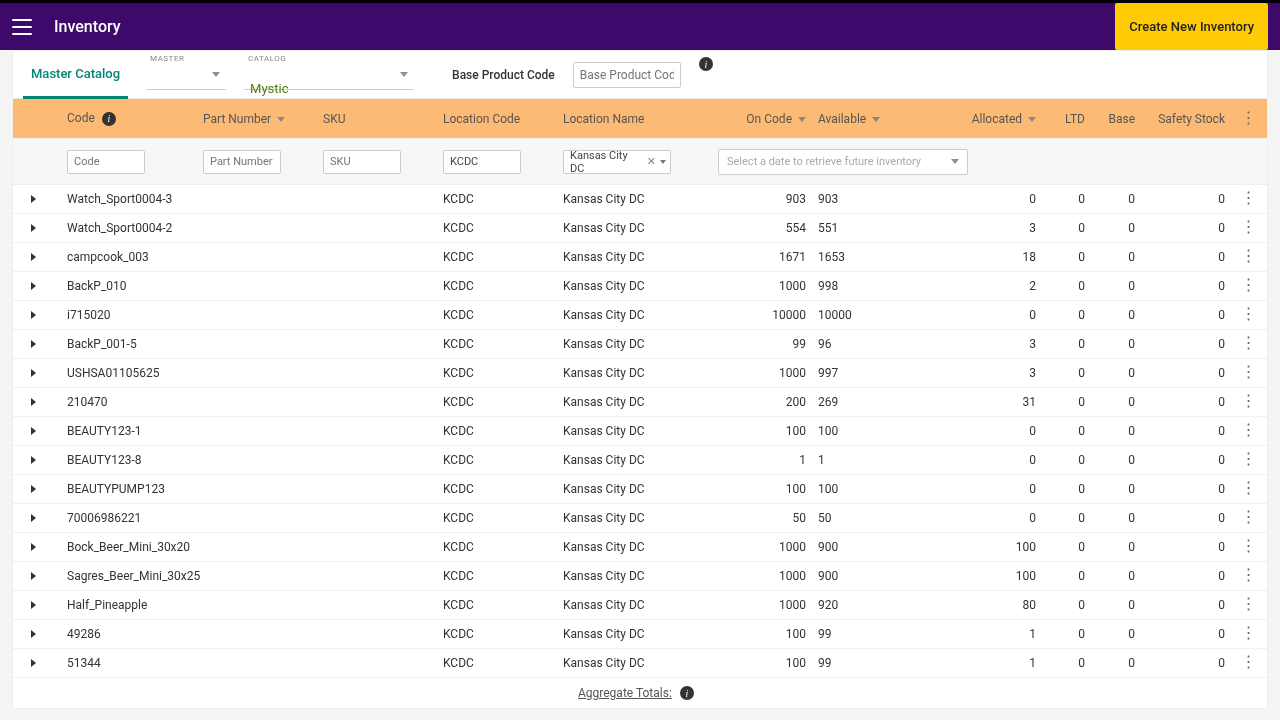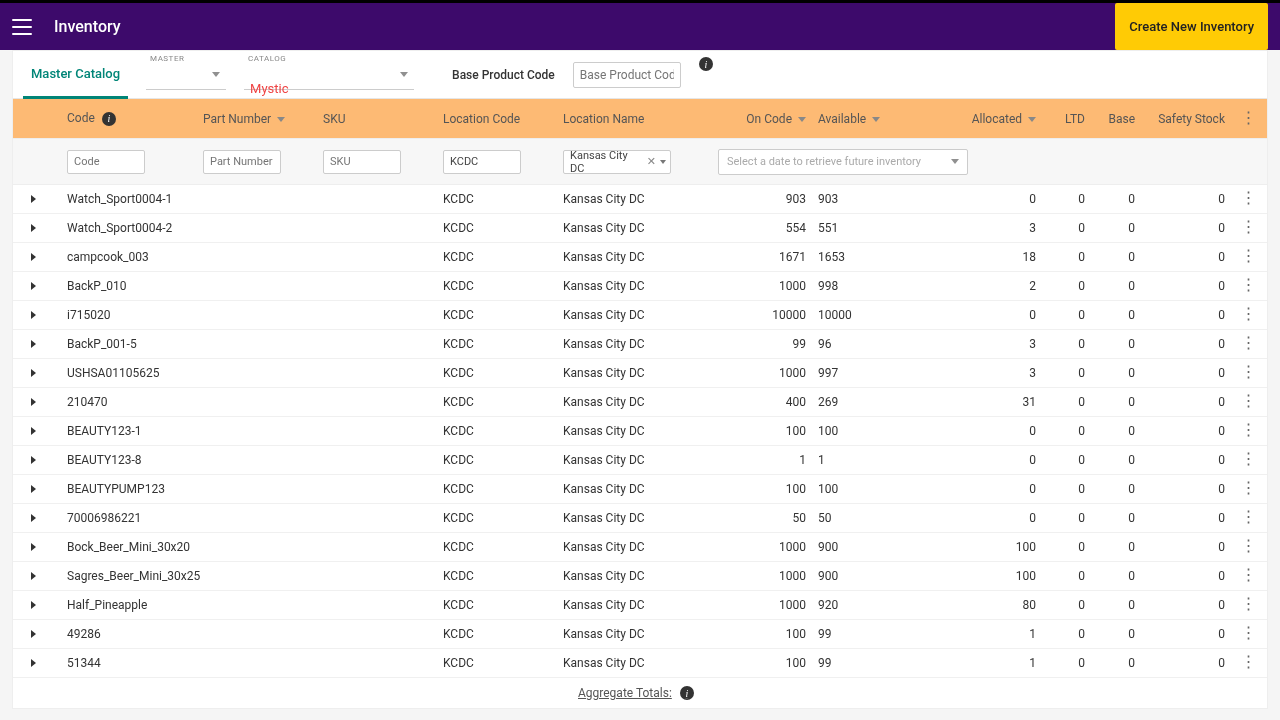--- a/index.html
+++ b/index.html
@@ -60,21 +60,21 @@
     height: 30px;
   }
   .select-label {
     position: absolute;
     top: -6px;
     left: 4px;
     font-size: 8px;
     color: #888;
     letter-spacing: 0.5px;
   }
-  .select-value { font-size: 13px; color: #ef4444; flex: 1; margin-top: 28px; }
+  .select-value { font-size: 13px; color: #4d7c0f; flex: 1; margin-top: 28px; }
   .select-placeholder { font-size: 13px; color: #aaa; flex: 1; }
   .select-caret { width: 0; height: 0; border-left: 4px solid transparent; border-right: 4px solid transparent; border-top: 5px solid #909090; margin-left: 6px; }
   .bpc-label { font-size: 12px; color: #333; font-weight: 500; }
   .bpc-input { border: 1px solid #ccc; border-radius: 2px; height: 26px; width: 108px; padding: 0 6px; font-size: 12px; color: #444; }
   .info-dot { width: 14px; height: 14px; border-radius: 50%; background: #333; color: #fff; font-size: 10px; display: inline-flex; align-items: center; justify-content: center; font-style: italic; font-family: serif; }
 
   .table-head {
     display: flex;
     align-items: center;
     height: 40px;
@@ -255,21 +255,21 @@
         <span class="select-caret"></span>
       </div>
     </div>
   </div>
 
   <div id="rows-container">
       <div class="row">
         <div class="expand-cell">
           <div class="expand-caret"></div>
         </div>
-        <div class="c-code">Watch_Sport0004-1</div>
+        <div class="c-code">Watch_Sport0004-3</div>
         <div class="c-part"></div>
         <div class="c-sku"></div>
         <div class="c-loccode">KCDC</div>
         <div class="c-locname">Kansas City DC</div>
         <div class="c-onhand">903</div>
         <div class="c-avail">903</div>
         <div class="c-alloc">0</div>
         <div class="c-ltd">0</div>
         <div class="c-floor">0</div>
         <div class="c-safety">0</div>
@@ -379,21 +379,21 @@
       </div>
       <div class="row">
         <div class="expand-cell">
           <div class="expand-caret"></div>
         </div>
         <div class="c-code">210470</div>
         <div class="c-part"></div>
         <div class="c-sku"></div>
         <div class="c-loccode">KCDC</div>
         <div class="c-locname">Kansas City DC</div>
-        <div class="c-onhand">400</div>
+        <div class="c-onhand">200</div>
         <div class="c-avail">269</div>
         <div class="c-alloc">31</div>
         <div class="c-ltd">0</div>
         <div class="c-floor">0</div>
         <div class="c-safety">0</div>
         <div class="c-menu"><span class="vdots"></span></div>
       </div>
       <div class="row">
         <div class="expand-cell">
           <div class="expand-caret"></div>

